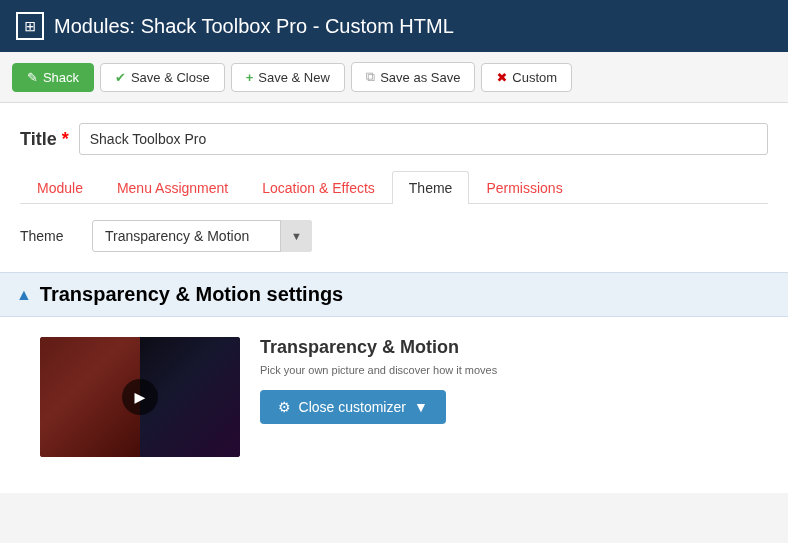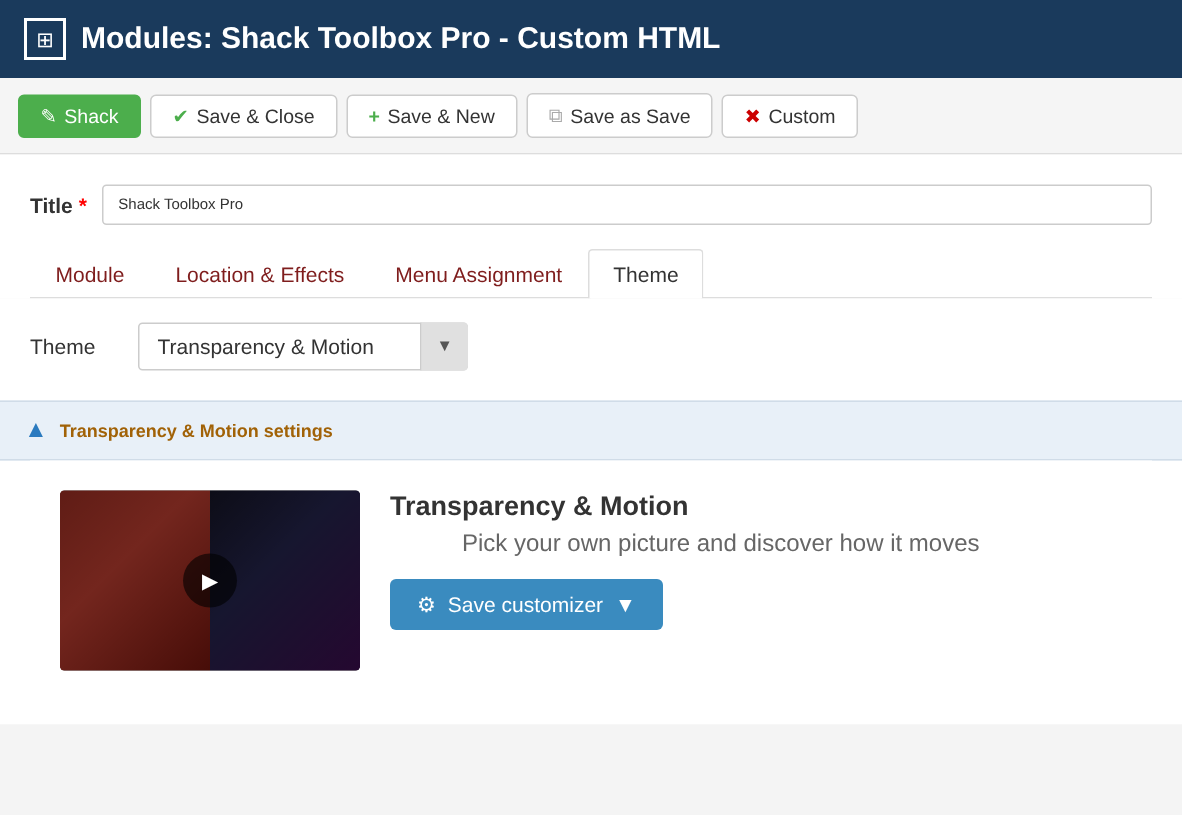--- a/index.html
+++ b/index.html
@@ -14,21 +14,21 @@
       align-items: center;
       gap: 10px;
     }
     .header-icon {
       width: 28px; height: 28px;
       border: 2px solid white;
       display: flex; align-items: center; justify-content: center;
       color: white; font-size: 14px;
     }
     .header-title {
-      font-size: 20px; font-weight: bold; color: white;
+      font-size: 20px; font-weight: normal; color: white;
     }
 
     
     .toolbar {
       background: #f5f5f5;
       border-bottom: 1px solid #ddd;
       padding: 10px 12px;
       display: flex;
       align-items: center;
       gap: 6px;
@@ -59,45 +59,45 @@
     }
 
     
     .field-row {
       display: flex;
       align-items: center;
       margin-bottom: 16px;
     }
     .field-label {
       font-weight: bold;
-      font-size: 14px;
+      font-size: 18px;
       margin-right: 10px;
       color: #333;
       white-space: nowrap;
     }
     .required { color: red; }
     .field-input {
       flex: 1;
       padding: 7px 10px;
       border: 1px solid #ccc;
       border-radius: 3px;
-      font-size: 10px;
+      font-size: 14px;
       color: #333;
     }
 
     
     .tabs {
       display: flex;
       border-bottom: 1px solid #ddd;
       margin-bottom: 0;
     }
     .tab {
       padding: 8px 16px;
       cursor: pointer;
-      color: #7f1d1d;
+      color: #ef4444;
       font-size: 14px;
       text-decoration: none;
       border: 1px solid transparent;
       border-bottom: none;
       margin-bottom: -1px;
     }
     .tab.active {
       color: #333;
       background: #fff;
       border-color: #ddd;
@@ -162,22 +162,22 @@
       display: flex;
       align-items: center;
       gap: 8px;
       margin: 0 -20px;
     }
     .section-chevron {
       color: #2a7abf;
       font-size: 16px;
     }
     .section-title {
-      color: #a16207;
-      font-size: 12px;
+      color: #000000;
+      font-size: 20px;
       font-weight: bold;
     }
 
     
     .card-area {
       background: #fff;
       padding: 20px;
       display: flex;
       gap: 20px;
       align-items: flex-start;
@@ -224,24 +224,23 @@
       z-index: 1;
     }
     .card-info { flex: 1; }
     .card-title {
       font-size: 18px;
       font-weight: bold;
       color: #333;
       margin-bottom: 6px;
     }
     .card-desc {
-      font-size: 16px;
+      font-size: 11px;
       color: #666;
       margin-bottom: 14px;
-      margin-left: 48px;
     }
     .btn-customizer {
       display: inline-flex; align-items: center; gap: 8px;
       background: #3a8bbf;
       color: white;
       border: none;
       border-radius: 4px;
       padding: 9px 18px;
       font-size: 14px;
       cursor: pointer;
@@ -283,23 +282,24 @@
   <div class="field-row">
     <span class="field-label">
       <span>Title</span>
       <span class="required">*</span>
     </span>
     <input class="field-input" type="text" value="Shack Toolbox Pro" style="">
   </div>
 
   <div class="tabs">
     <a class="tab">Module</a>
+    <a class="tab">Menu Assignment</a>
     <a class="tab">Location &amp; Effects</a>
-    <a class="tab">Menu Assignment</a>
     <a class="tab active">Theme</a>
+    <a class="tab">Permissions</a>
   </div>
 </div>
 
 <div class="settings-area">
 
   <div class="theme-row">
     <span class="theme-label">Theme</span>
     <div class="theme-select-wrapper">
       <select class="theme-select">
         <option>Transparency &amp; Motion</option>
@@ -323,18 +323,18 @@
         <div class="fruit-right"></div>
       </div>
       <div class="video-overlay"></div>
       <div class="play-btn">▶</div>
     </div>
     <div class="card-info">
       <div class="card-title">Transparency &amp; Motion</div>
       <div class="card-desc">Pick your own picture and discover how it moves</div>
       <button class="btn-customizer">
         <span>⚙</span>
-        <span>Save customizer</span>
+        <span>Close customizer</span>
         <span>▼</span>
       </button>
     </div>
   </div>
 </div>
 
 </body></html>

